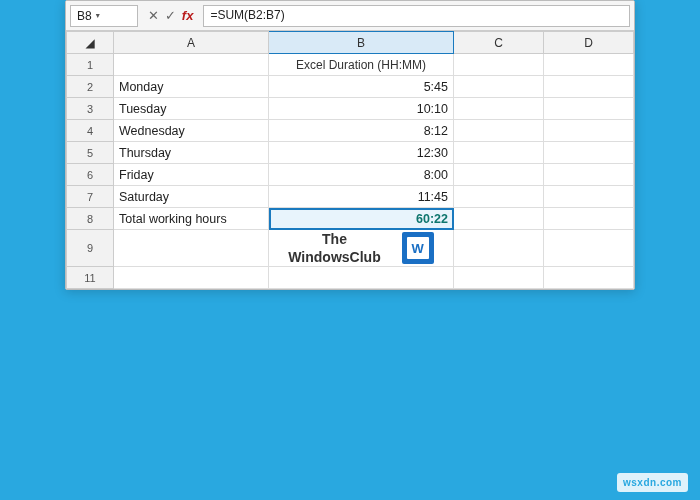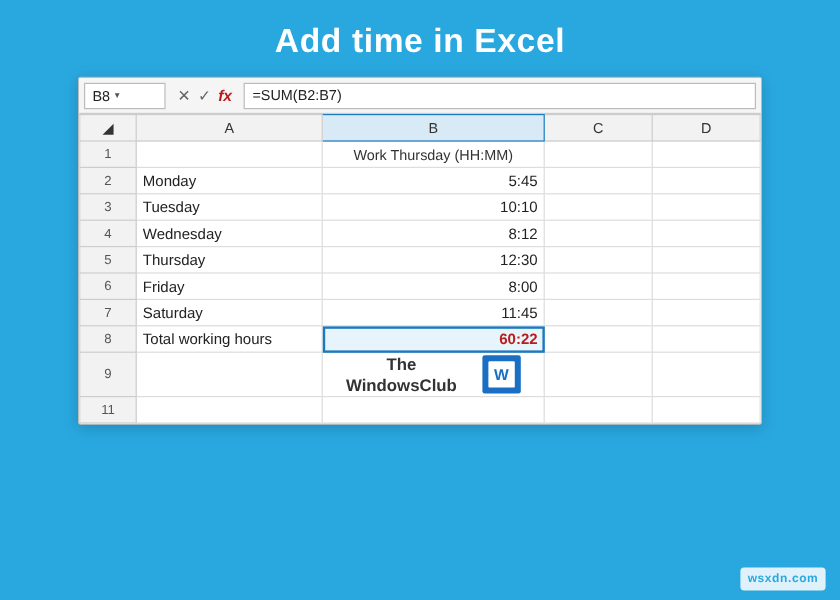--- a/index.html
+++ b/index.html
@@ -163,21 +163,21 @@
       color: #333;
     }
 
     
     tbody td.selected {
       outline: 2px solid #1a7abf;
       outline-offset: -2px;
       background: #e8f4fc;
       font-weight: 600;
       text-align: right;
-      color: #b91c1c;
+      color: #0f766e;
       padding-left: 12px;
     }
 
     
     thead th.col-b-selected {
       background: #d9eaf7;
       border: 1px solid #1a7abf;
     }
 
     
@@ -248,21 +248,20 @@
       height: 500px;
       display: flex;
       flex-direction: column;
       align-items: center;
     }
   </style>
 </head>
 <body>
 
 <div class="outer-wrap">
-  <h1 class="page-title">Add time in Excel</h1>
 
   <div class="spreadsheet-wrapper">
 
     <div class="formula-bar">
       <div class="cell-ref-box">
         <span>B8</span>
         <span class="dropdown-arrow">▾</span>
       </div>
       <div class="formula-icons">
         <span class="formula-icon">✕</span>
@@ -281,21 +280,21 @@
             <th class="col-b col-b-selected">B</th>
             <th class="col-c">C</th>
             <th class="col-d">D</th>
           </tr>
         </thead>
         <tbody>
 
           <tr>
             <td class="rownum">1</td>
             <td class="text-cell"></td>
-            <td class="header-cell">Work Thursday (HH:MM)</td>
+            <td class="header-cell">Excel Duration (HH:MM)</td>
             <td></td>
             <td></td>
           </tr>
 
           <tr>
             <td class="rownum">2</td>
             <td class="text-cell">Monday</td>
             <td class="value-cell">5:45</td>
             <td></td>
             <td></td>

